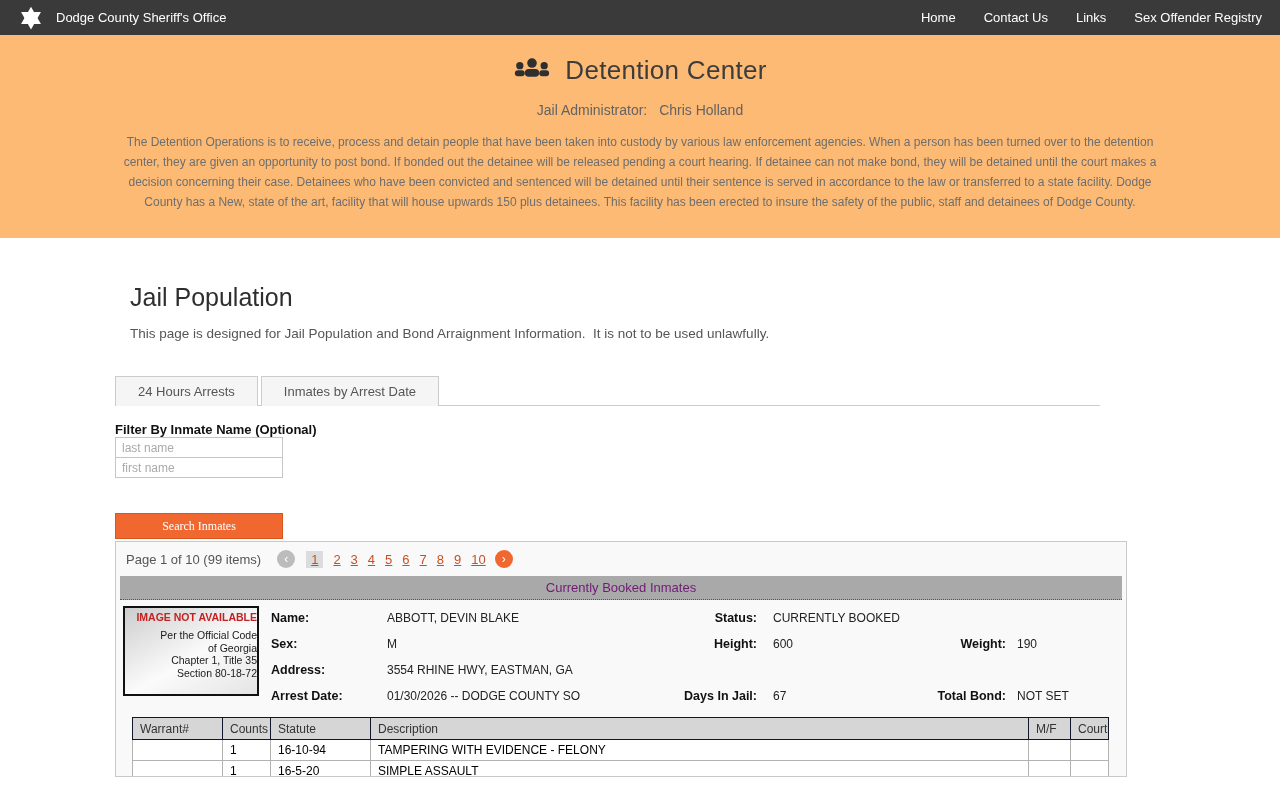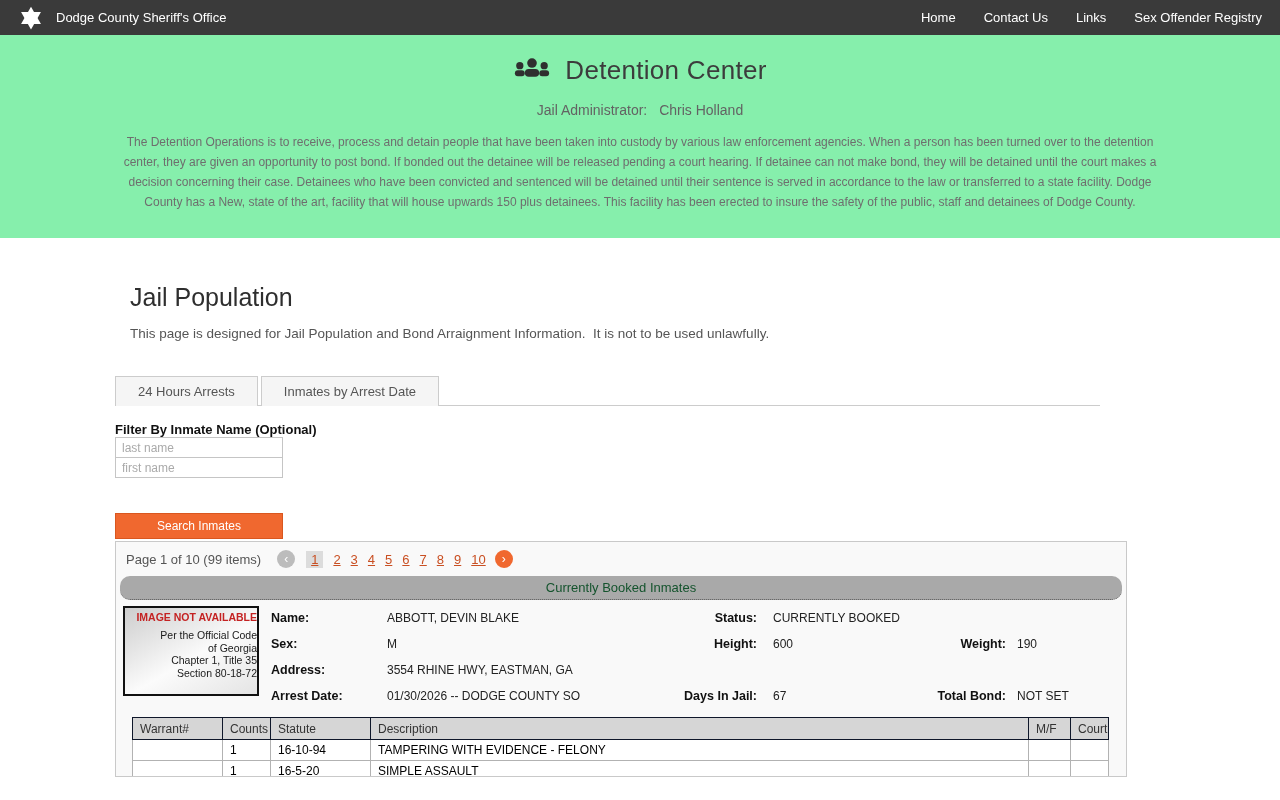--- a/index.html
+++ b/index.html
@@ -8,21 +8,21 @@
 
   
   .topbar { height:35px; background:#3a3a3a; display:flex; align-items:center;
     padding:0 18px; }
   .brand { display:flex; align-items:center; gap:6px; color:#fff; font-size:13px; }
   .star { width:26px; height:26px; display:block; }
   .topnav { margin-left:auto; display:flex; gap:28px; }
   .topnav a { color:#fff; font-size:13px; text-decoration:none; cursor:pointer; }
 
   
-  .hero { background:#86efac; text-align:center; padding:20px 0 26px 0; }
+  .hero { background:#fdba74; text-align:center; padding:20px 0 26px 0; }
   .hero-title { display:flex; align-items:center; justify-content:center; gap:14px; }
   .hero-title .users-ic { width:38px; height:30px; }
   .hero-title h1 { font-size:26px; font-weight:400; color:#3c3c3c; letter-spacing:.3px; }
   .admin-line { margin-top:16px; font-size:14px; color:#636363; }
   .admin-line .admin-name { margin-left:8px; }
   .hero-desc { margin:14px auto 0; width:1058px; font-size:12px; line-height:20px;
     color:#6e6e6e; white-space:pre-wrap; }
 
   
   .main { padding:45px 0 0 115px; }
@@ -38,37 +38,37 @@
     padding-top:5px; border-bottom:1px solid #fff; }
 
   
   .filter-label { margin-top:16px; font-size:13px; font-weight:bold; color:#111; }
   .filter-input { display:block; width:168px; height:21px; padding:2px 6px;
     border:1px solid #c5c5c5; font-size:12px; color:#333; background:#fff; }
   .filter-input + .filter-input { margin-top:-1px; }
   .filter-input::placeholder { color:#aaa; }
   .search-btn { margin-top:17px; width:168px; height:26px; background:#f0682f;
     border:1px solid #d9571f; color:#fff; font-size:12px; cursor:pointer;
-    font-family:Liberation Sans, sans-serif; }
+    font-family:Liberation Serif, serif; }
 
   
   .panel { margin-top:2px; width:1012px; border:1px solid #c9c9c9; background:#f9f9f9;
     height:236px; overflow:hidden; }
   .pager { display:flex; align-items:center; padding:8px 10px; font-size:13px; color:#555; }
   .pager-summary { margin-right:16px; color:#555; }
   .pg-circle { width:18px; height:18px; border-radius:50%; color:#fff; font-size:12px;
     display:flex; align-items:center; justify-content:center; cursor:pointer;
     line-height:1; padding-bottom:1px; }
   .pg-prev { background:#bcbcbc; margin-right:6px; }
   .pg-next { background:#f0682f; margin-left:4px; }
   .pg-num { color:#c94f22; text-decoration:underline; margin:0 5px; cursor:pointer; }
   .pg-num.current { background:#dcdcdc; padding:1px 5px; }
 
-  .band { margin:0 4px; background:#a9a9a9; color:#14532d; text-align:center;
-    font-size:13px; padding:4px 0; border-bottom:1px dotted #555;border-radius:10px; }
+  .band { margin:0 4px; background:#a9a9a9; color:#701a75; text-align:center;
+    font-size:13px; padding:4px 0; border-bottom:1px dotted #555; }
 
   
   .inmate { display:flex; padding:6px 4px 14px 7px; }
   .photo { width:136px; height:90px; border:2px solid #111; text-align:right;
     background:linear-gradient(150deg,#cdcdcd 0%,#fbfbfb 55%,#e4e4e4 100%); flex:none; }
   .photo-title { color:#c42222; font-weight:bold; font-size:10.5px; margin-top:3px; }
   .photo-text { font-size:10.5px; line-height:12.5px; margin-top:6px; color:#1a1a1a; }
   .fields { flex:1; margin-left:12px; padding-top:5px; }
   .frow { display:flex; font-size:12px; color:#222; margin-bottom:12px; }
   .frow:last-child { margin-bottom:0; }

